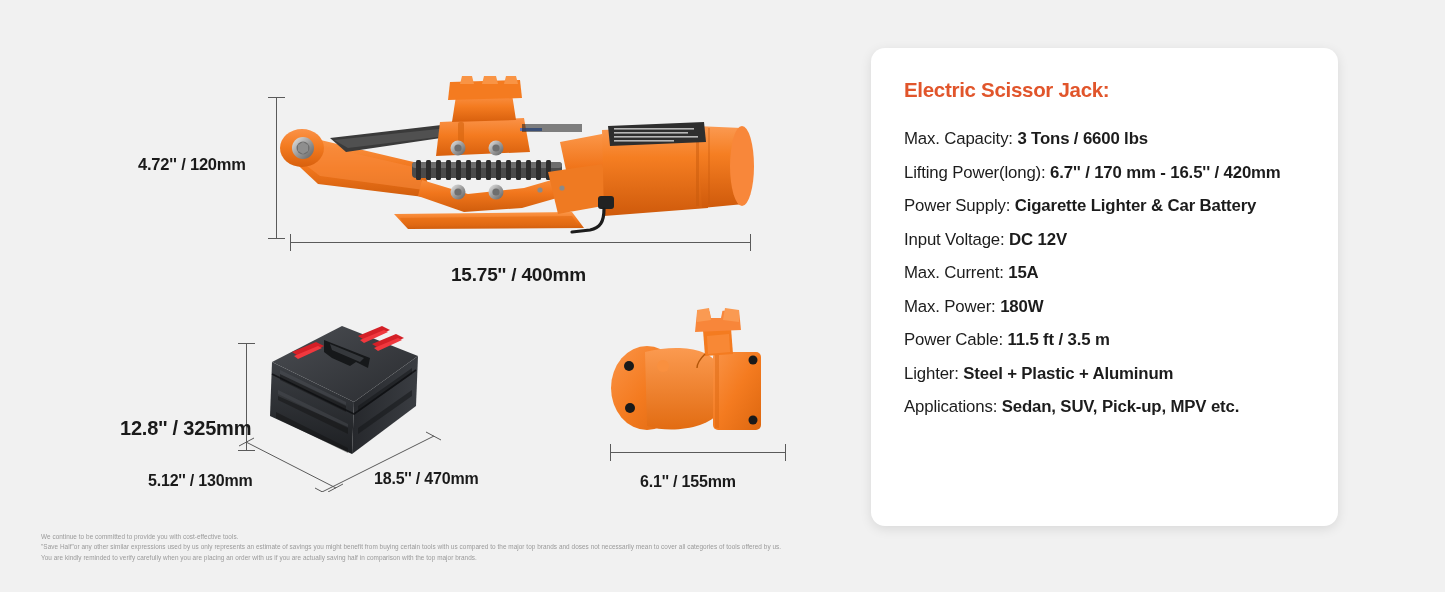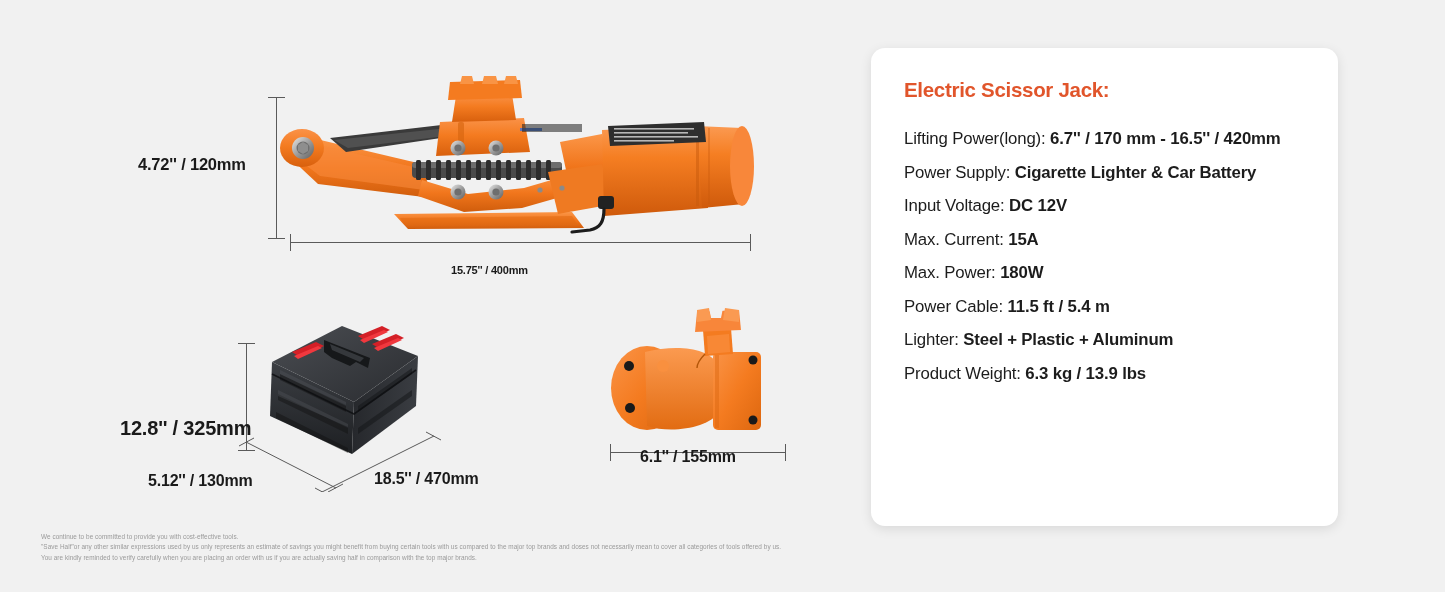--- a/index.html
+++ b/index.html
@@ -223,21 +223,21 @@
       <path d="M332 133 C332 146 328 152 318 154 L300 156" stroke="#1c1c1c" stroke-width="3.2" fill="none" stroke-linecap="round"></path>
 
       <circle cx="268" cy="114" r="2.6" fill="#8a8a8a"></circle>
       <circle cx="290" cy="112" r="2.6" fill="#8a8a8a"></circle>
     </svg>
 
     <div class="rule-v" style="left:276px; top:97px; height:142px;"></div>
     <div class="dim-label" style="left:138px; top:155px; font-size:16.5px;">4.72'' / 120mm</div>
 
     <div class="rule-h" style="left:290px; top:242px; width:461px;"></div>
-    <div class="dim-label" style="left:451px; top:264px; font-size:11px;">15.75'' / 400mm</div>
+    <div class="dim-label" style="left:451px; top:264px; font-size:19px;">15.75'' / 400mm</div>
 
     <svg class="prod" style="left:258px; top:310px; width:170px; height:162px;" viewBox="0 0 170 162">
       <defs>
         <linearGradient id="caseTop" x1="0" y1="0" x2="1" y2="1">
           <stop offset="0" stop-color="#4a4d52"></stop>
           <stop offset="1" stop-color="#2a2c30"></stop>
         </linearGradient>
         <linearGradient id="caseFront" x1="0" y1="0" x2="0" y2="1">
           <stop offset="0" stop-color="#3c3f44"></stop>
           <stop offset="1" stop-color="#1d1f22"></stop>
@@ -333,51 +333,54 @@
 
       <path d="M92 4 L134 2 L136 22 L90 24 Z" fill="#f8863a"></path>
       <path d="M104 0 L118 0 L116 10 L106 10 Z" fill="#f1f1f1"></path>
       <path d="M92 2 L104 0 L106 12 L92 14 Z" fill="#fa9a52"></path>
       <path d="M120 0 L134 2 L134 14 L118 12 Z" fill="#fa9a52"></path>
 
       <path d="M100 46 C94 52 92 56 92 60" stroke="#b35609" stroke-width="1.4" fill="none"></path>
     </svg>
 
     <div class="rule-h" style="left:610px; top:452px; width:176px;"></div>
-    <div class="dim-label" style="left:640px; top:448px; font-size:16px;">6.1'' / 155mm</div>
+    <div class="dim-label" style="left:640px; top:473px; font-size:16px;">6.1'' / 155mm</div>
 
   </div>
 
   <div class="spec-card">
     <div class="spec-title">Electric Scissor Jack:</div>
 
     <ul class="spec-list">
       <li class="spec-row">
+        <span class="k">Max. Capacity: </span><span class="v">3 Tons / 6600 lbs</span>
+      </li>
+      <li class="spec-row">
         <span class="k">Lifting Power(long): </span><span class="v">6.7'' / 170 mm - 16.5'' / 420mm</span>
       </li>
       <li class="spec-row">
         <span class="k">Power Supply: </span><span class="v">Cigarette Lighter &amp; Car Battery</span>
       </li>
       <li class="spec-row">
         <span class="k">Input Voltage: </span><span class="v">DC 12V</span>
       </li>
       <li class="spec-row">
         <span class="k">Max. Current: </span><span class="v">15A</span>
       </li>
       <li class="spec-row">
         <span class="k">Max. Power: </span><span class="v">180W</span>
       </li>
       <li class="spec-row">
-        <span class="k">Power Cable: </span><span class="v">11.5 ft / 5.4 m</span>
+        <span class="k">Power Cable: </span><span class="v">11.5 ft / 3.5 m</span>
       </li>
       <li class="spec-row">
         <span class="k">Lighter: </span><span class="v">Steel + Plastic + Aluminum</span>
       </li>
       <li class="spec-row">
-        <span class="k">Product Weight: </span><span class="v">6.3 kg / 13.9 lbs</span>
+        <span class="k">Applications: </span><span class="v">Sedan, SUV, Pick-up, MPV etc.</span>
       </li>
     </ul>
   </div>
 
   <div class="fineprint">
     <div>We continue to be committed to provide you with cost-effective tools.</div>
     <div>"Save Half"or any other similar expressions used by us only represents an estimate of savings you might benefit from buying certain tools with us compared to the major top brands and doses not necessarily mean to cover all categories of tools offered by us.</div>
     <div>You are kindly reminded to verify carefully when you are placing an order with us if you are actually saving half in comparison with the top major brands.</div>
   </div>
 

